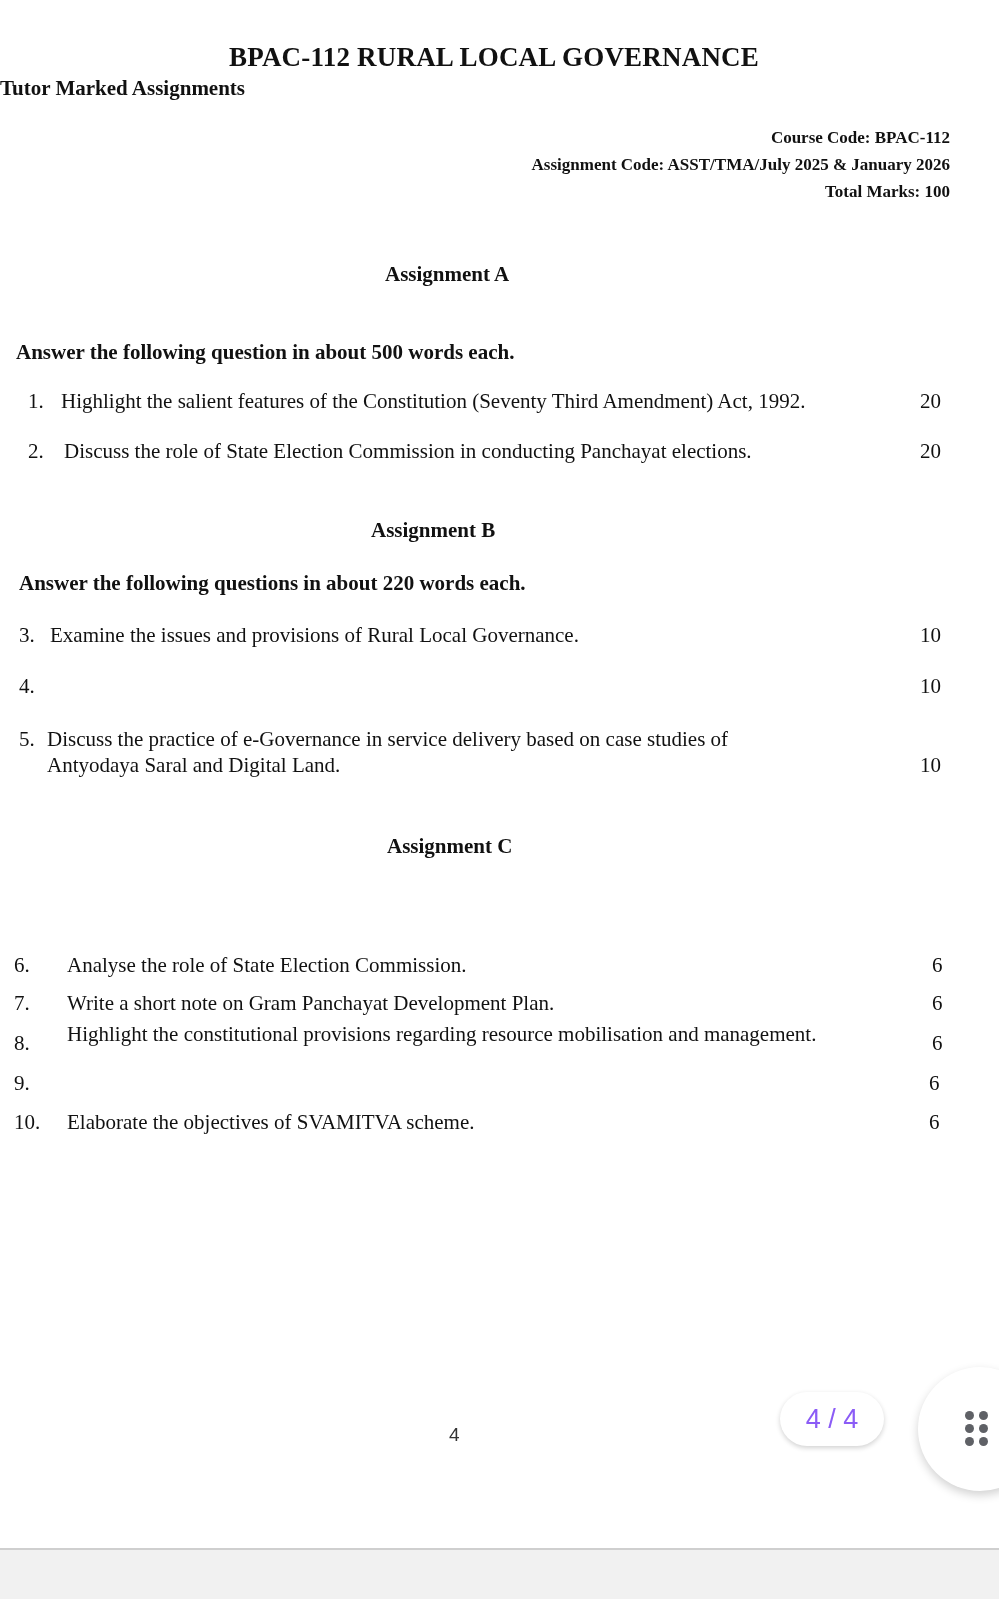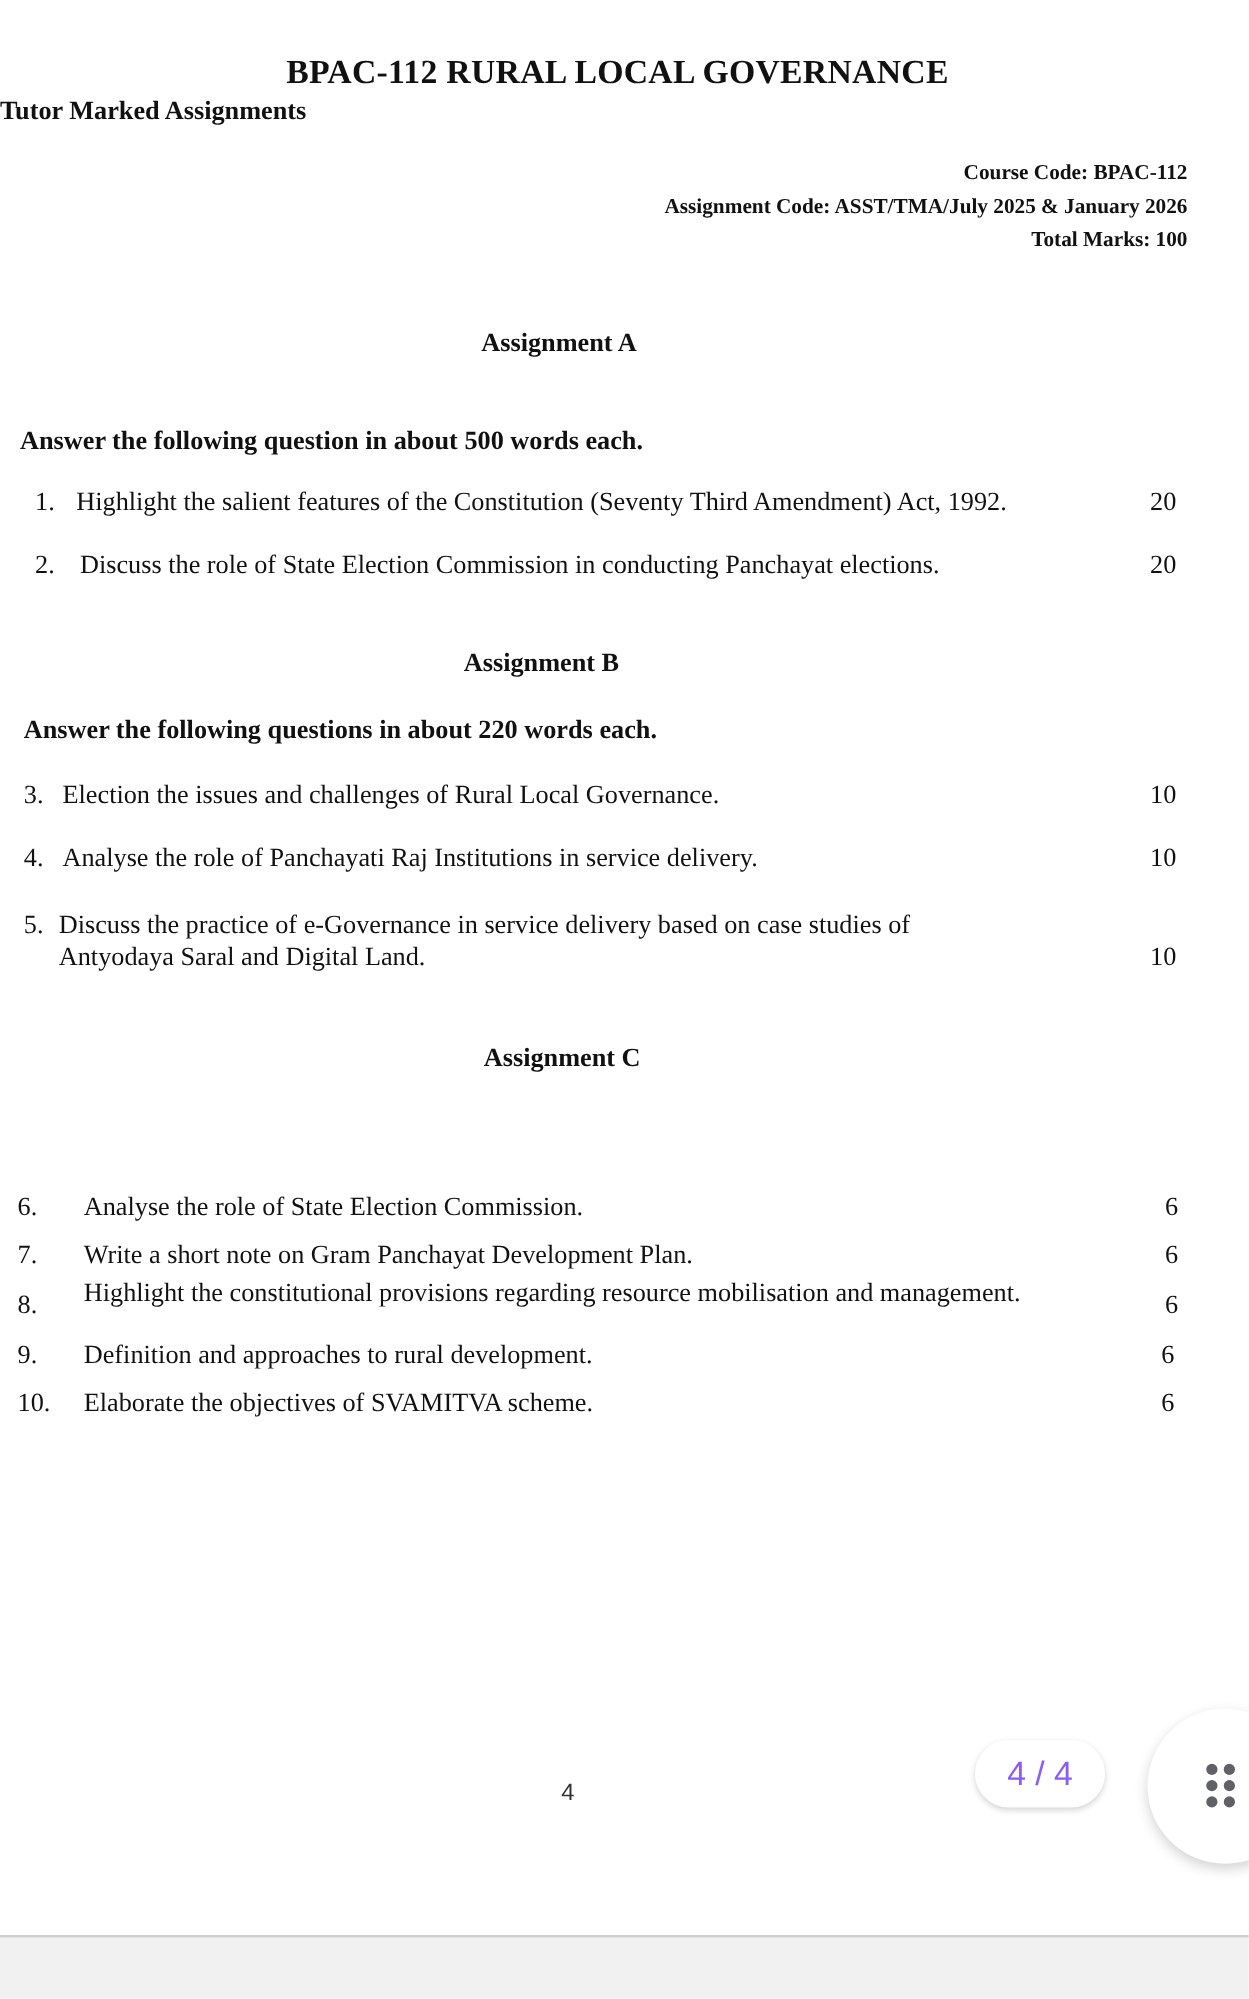--- a/index.html
+++ b/index.html
@@ -56,25 +56,24 @@
   <div class="abs mark" style="left:920px; top:389px">20</div>
 
   <div class="abs num" style="left:28px; top:439px">2.</div>
   <div class="abs q" style="left:64px; top:439px">Discuss the role of State Election Commission in conducting Panchayat elections.</div>
   <div class="abs mark" style="left:920px; top:439px">20</div>
 
   <div class="abs sec-head" style="left:371px; top:518px">Assignment B</div>
   <div class="abs instr" style="left:19px; top:571px">Answer the following questions in about 220 words each.</div>
 
   <div class="abs num" style="left:19px; top:623px">3.</div>
-  <div class="abs q" style="left:50px; top:623px">Election the issues and challenges of Rural Local Governance.</div>
+  <div class="abs q" style="left:50px; top:623px">Examine the issues and provisions of Rural Local Governance.</div>
   <div class="abs mark" style="left:920px; top:623px">10</div>
 
   <div class="abs num" style="left:19px; top:674px">4.</div>
-  <div class="abs q" style="left:50px; top:674px">Analyse the role of Panchayati Raj Institutions in service delivery.</div>
   <div class="abs mark" style="left:920px; top:674px">10</div>
 
   <div class="abs num" style="left:19px; top:727px">5.</div>
   <div class="abs q" style="left:47px; top:727px">Discuss the practice of e-Governance in service delivery based on case studies of</div>
   <div class="abs q" style="left:47px; top:753px">Antyodaya Saral and Digital Land.</div>
   <div class="abs mark" style="left:920px; top:753px">10</div>
 
   <div class="abs sec-head" style="left:387px; top:834px">Assignment C</div>
 
   <div class="abs num" style="left:14px; top:953px">6.</div>
@@ -83,21 +82,20 @@
 
   <div class="abs num" style="left:14px; top:991px">7.</div>
   <div class="abs q" style="left:67px; top:991px">Write a short note on Gram Panchayat Development Plan.</div>
   <div class="abs mark" style="left:932px; top:991px">6</div>
 
   <div class="abs num" style="left:14px; top:1031px">8.</div>
   <div class="abs q" style="left:67px; top:1022px">Highlight the constitutional provisions regarding resource mobilisation and management.</div>
   <div class="abs mark" style="left:932px; top:1031px">6</div>
 
   <div class="abs num" style="left:14px; top:1071px">9.</div>
-  <div class="abs q" style="left:67px; top:1071px">Definition and approaches to rural development.</div>
   <div class="abs mark" style="left:929px; top:1071px">6</div>
 
   <div class="abs num" style="left:14px; top:1110px">10.</div>
   <div class="abs q" style="left:67px; top:1110px">Elaborate the objectives of SVAMITVA scheme.</div>
   <div class="abs mark" style="left:929px; top:1110px">6</div>
 
   <div class="abs page-no">4</div>
 </div>
 
 <div class="pager">4 / 4</div>

